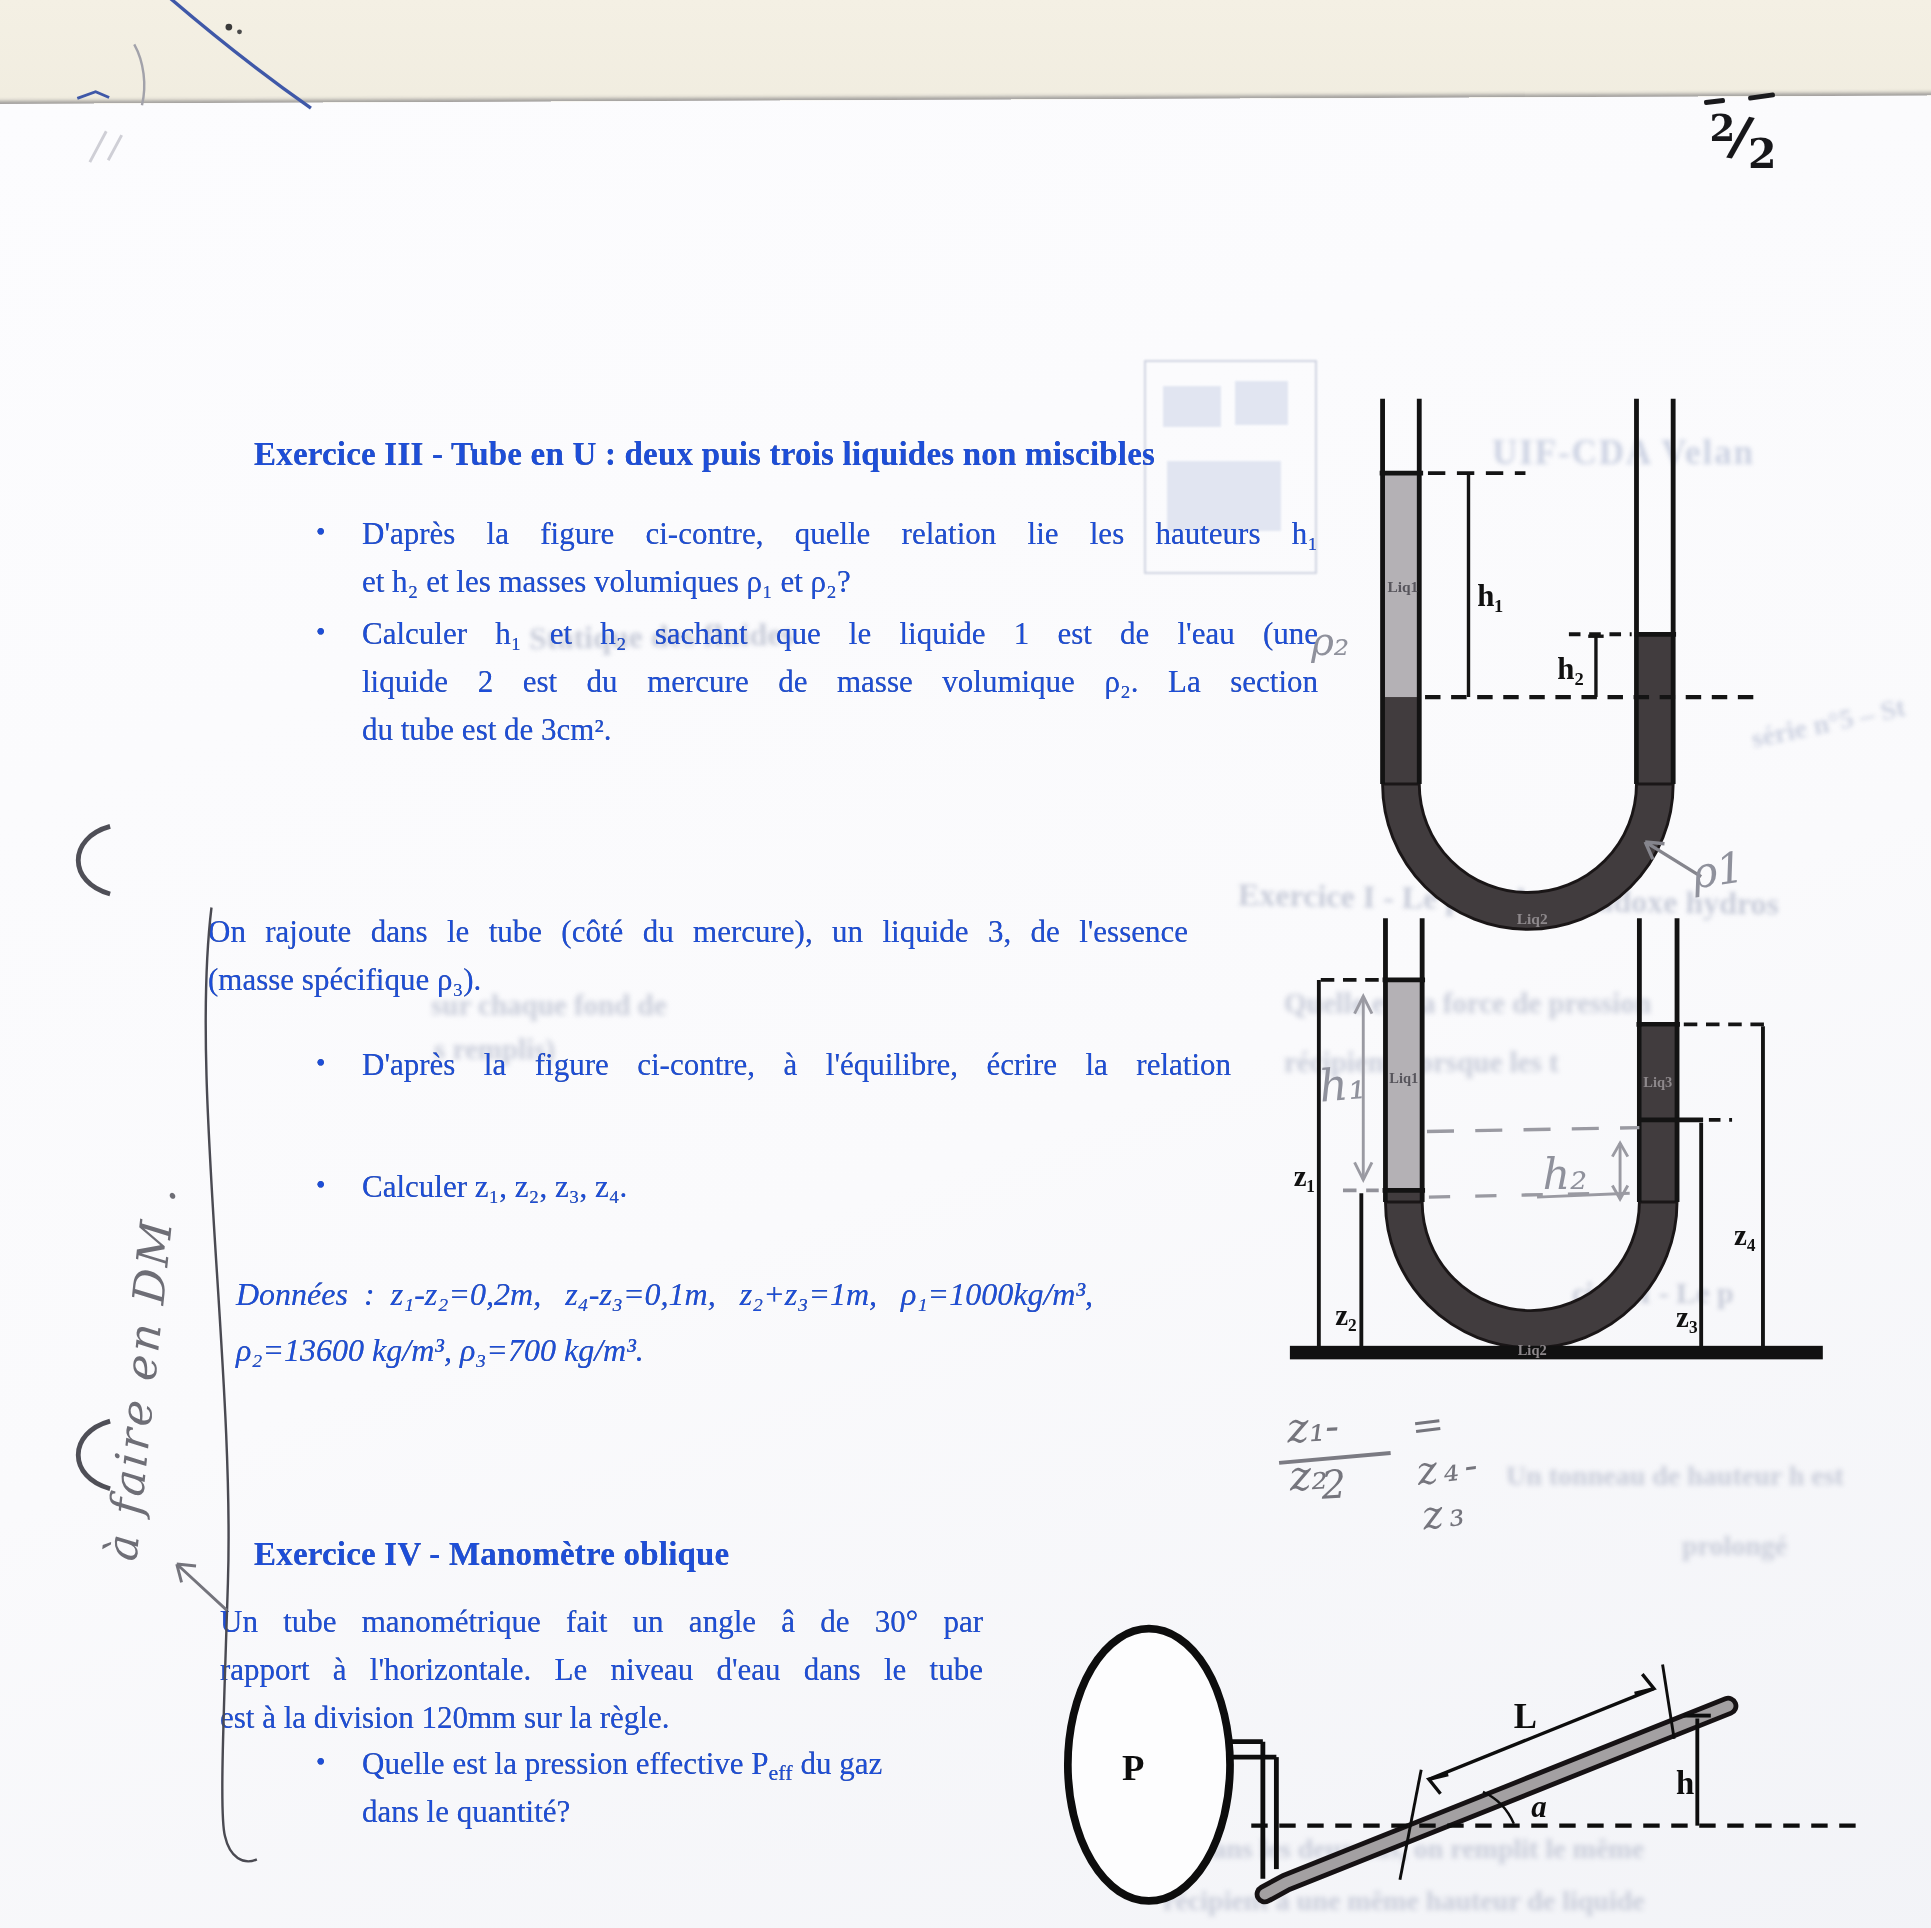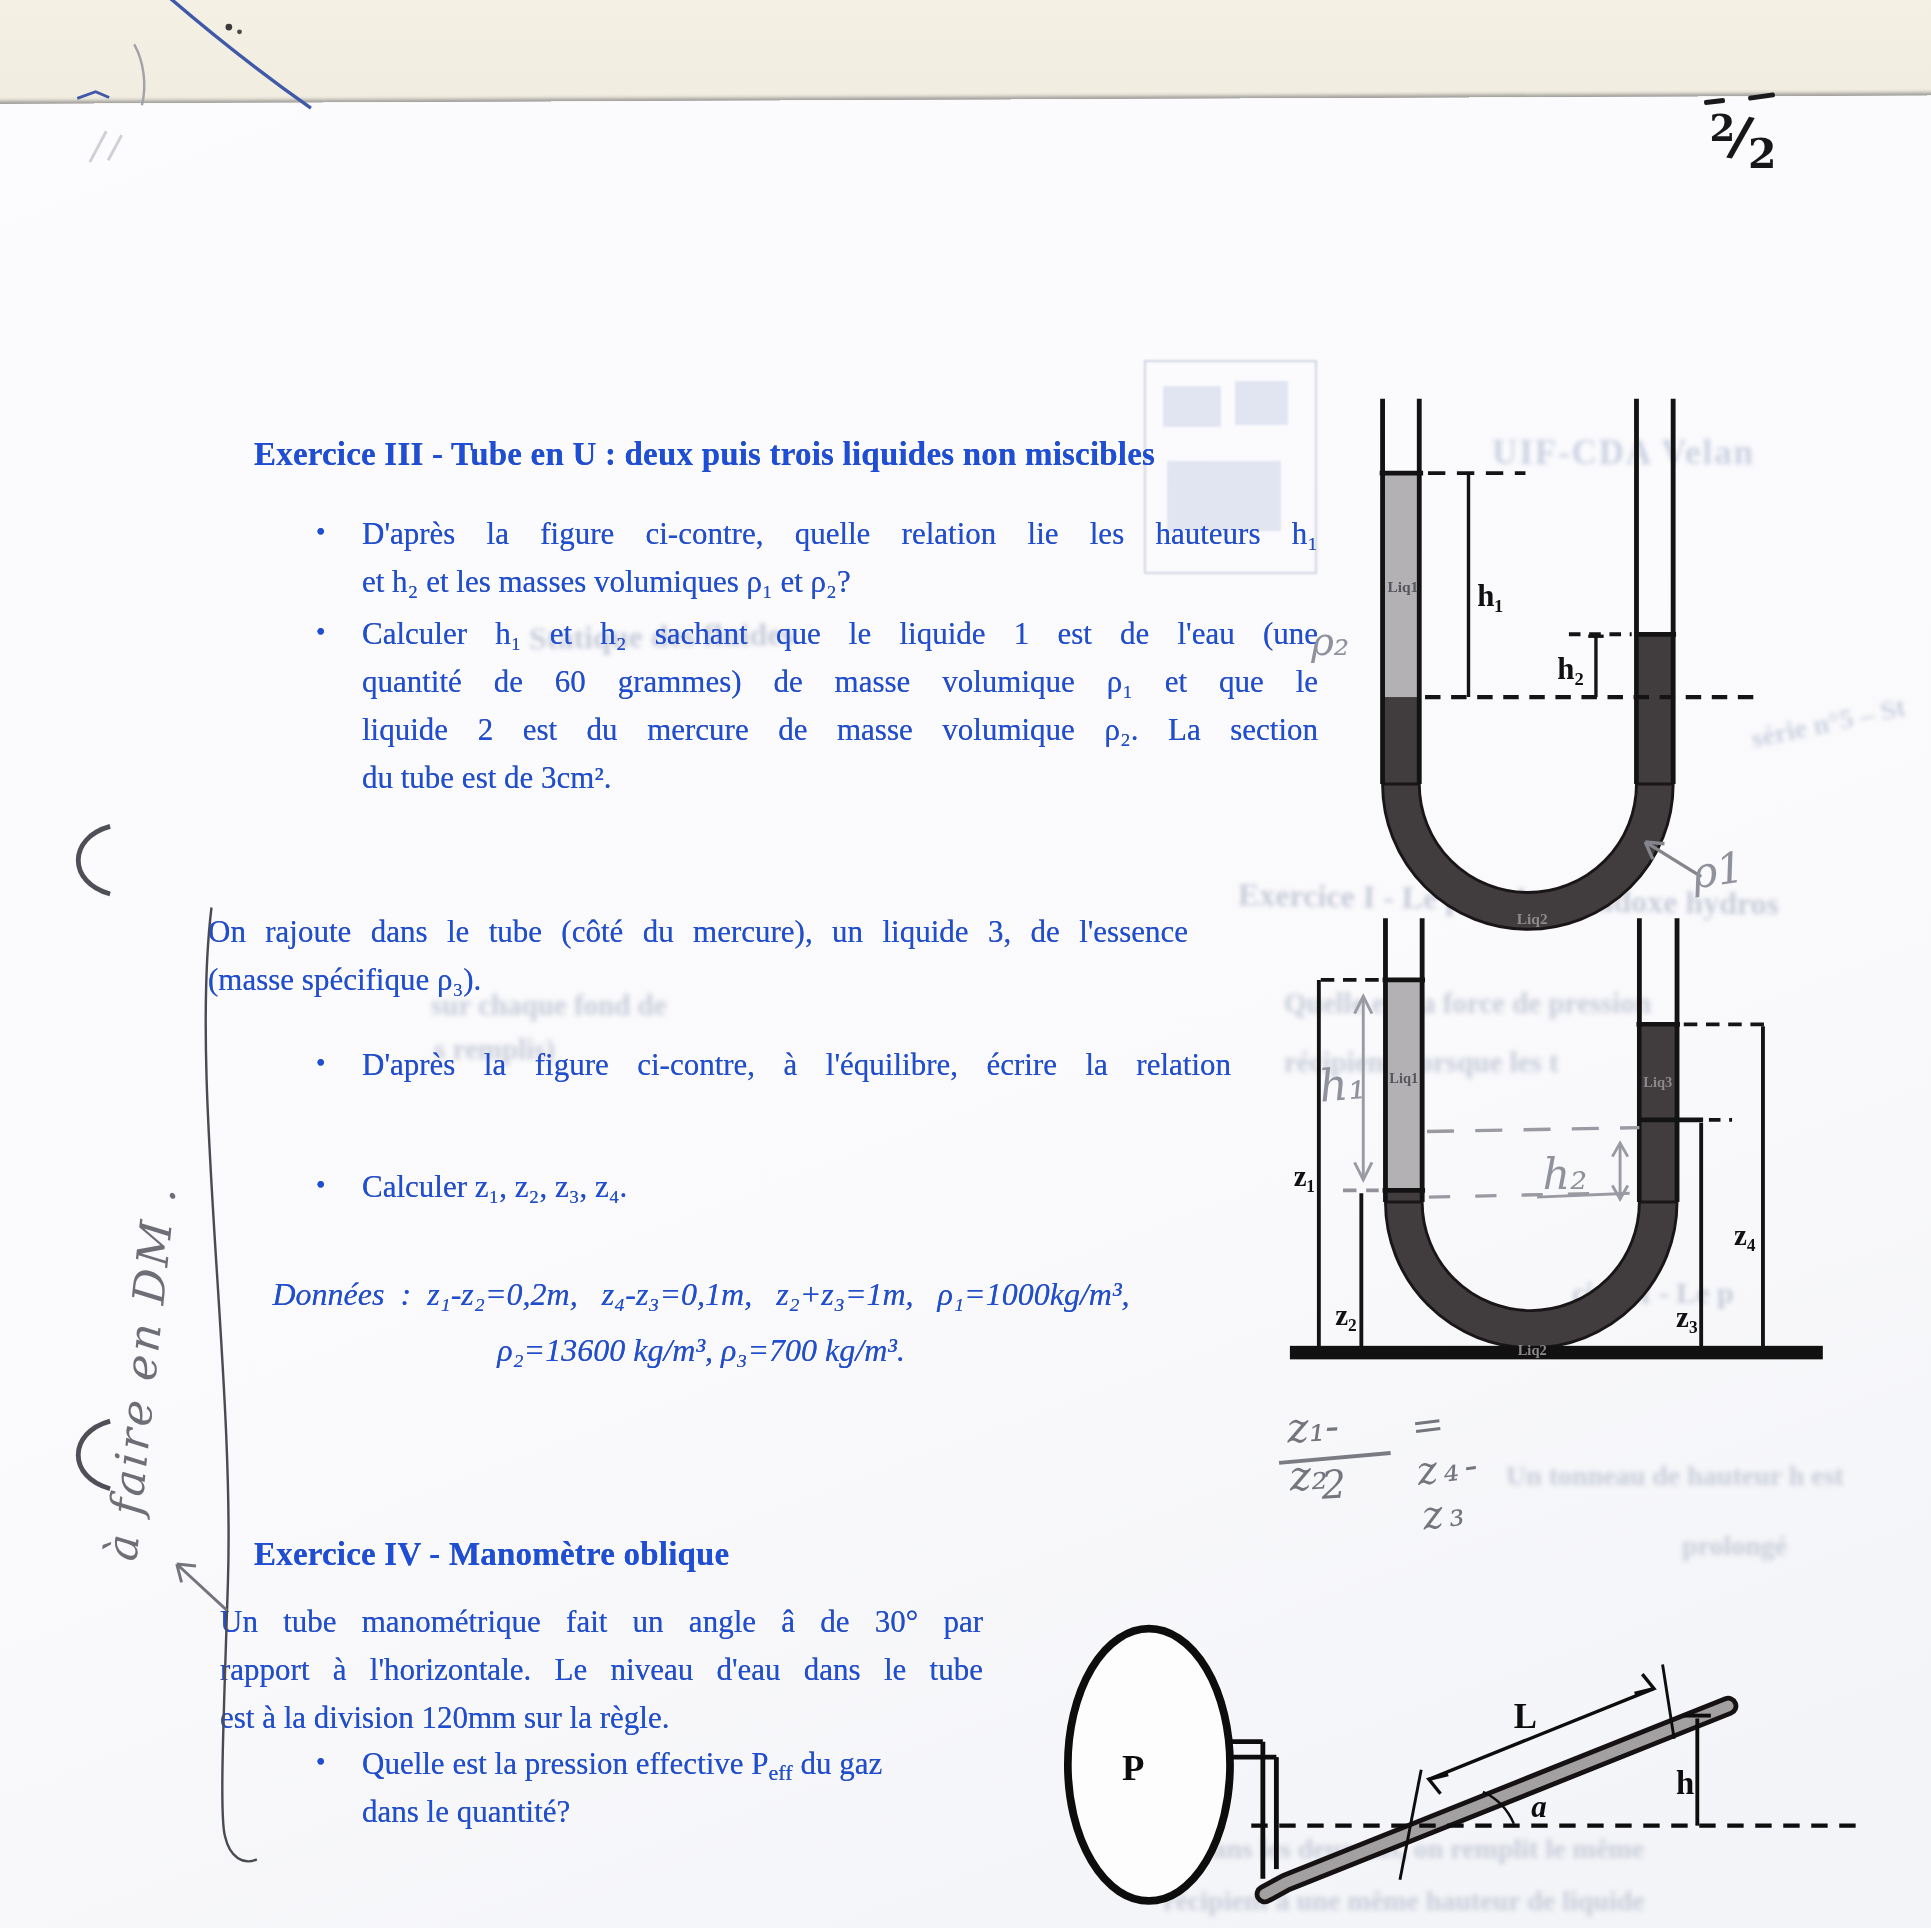--- a/index.html
+++ b/index.html
@@ -70,41 +70,40 @@
 
   <div class="print" style="left:362px;top:510px;width:956px;">
     <span class="bullet-dot">•</span>
     <span class="jl">D'après la figure ci-contre, quelle relation lie les hauteurs h₁</span>
     <span class="pl">et h₂ et les masses volumiques ρ₁ et ρ₂?</span>
   </div>
 
   <div class="print" style="left:362px;top:610px;width:956px;">
     <span class="bullet-dot">•</span>
     <span class="jl">Calculer h₁ et h₂ sachant que le liquide 1 est de l'eau (une</span>
-    <span class="jl">quantité de 60 grammes) de masse volumique ρ₁ et que le</span>
     <span class="jl">liquide 2 est du mercure de masse volumique ρ₂. La section</span>
     <span class="pl">du tube est de 3cm².</span>
   </div>
 
   <div class="print" style="left:208px;top:908px;width:980px;">
     <span class="jl">On rajoute dans le tube (côté du mercure), un liquide 3, de l'essence</span>
     <span class="pl">(masse spécifique ρ₃).</span>
   </div>
 
   <div class="print" style="left:362px;top:1041px;width:869px;">
     <span class="bullet-dot">•</span>
     <span class="jl">D'après la figure ci-contre, à l'équilibre, écrire la relation</span>
   </div>
 
   <div class="print" style="left:362px;top:1163px;width:869px;">
     <span class="bullet-dot">•</span>
     <span class="pl">Calculer z₁, z₂, z₃, z₄.</span>
   </div>
 
-  <div class="print" style="left:204px;top:1270px;width:994px;text-align:center;">
+  <div class="print" style="left:236px;top:1270px;width:994px;">
     <span class="dl">Données  :  z₁-z₂=0,2m,   z₄-z₃=0,1m,   z₂+z₃=1m,   ρ₁=1000kg/m³,</span>
     <span class="dl">ρ₂=13600 kg/m³, ρ₃=700 kg/m³.</span>
   </div>
 
   <div class="print title" style="left:254px;top:1530px;">Exercice IV - Manomètre oblique</div>
 
   <div class="print" style="left:220px;top:1598px;width:763px;">
     <span class="jl">Un tube manométrique fait un angle â de 30° par</span>
     <span class="jl">rapport à l'horizontale. Le niveau d'eau dans le tube</span>
     <span class="pl">est à la division 120mm sur la règle.</span>

